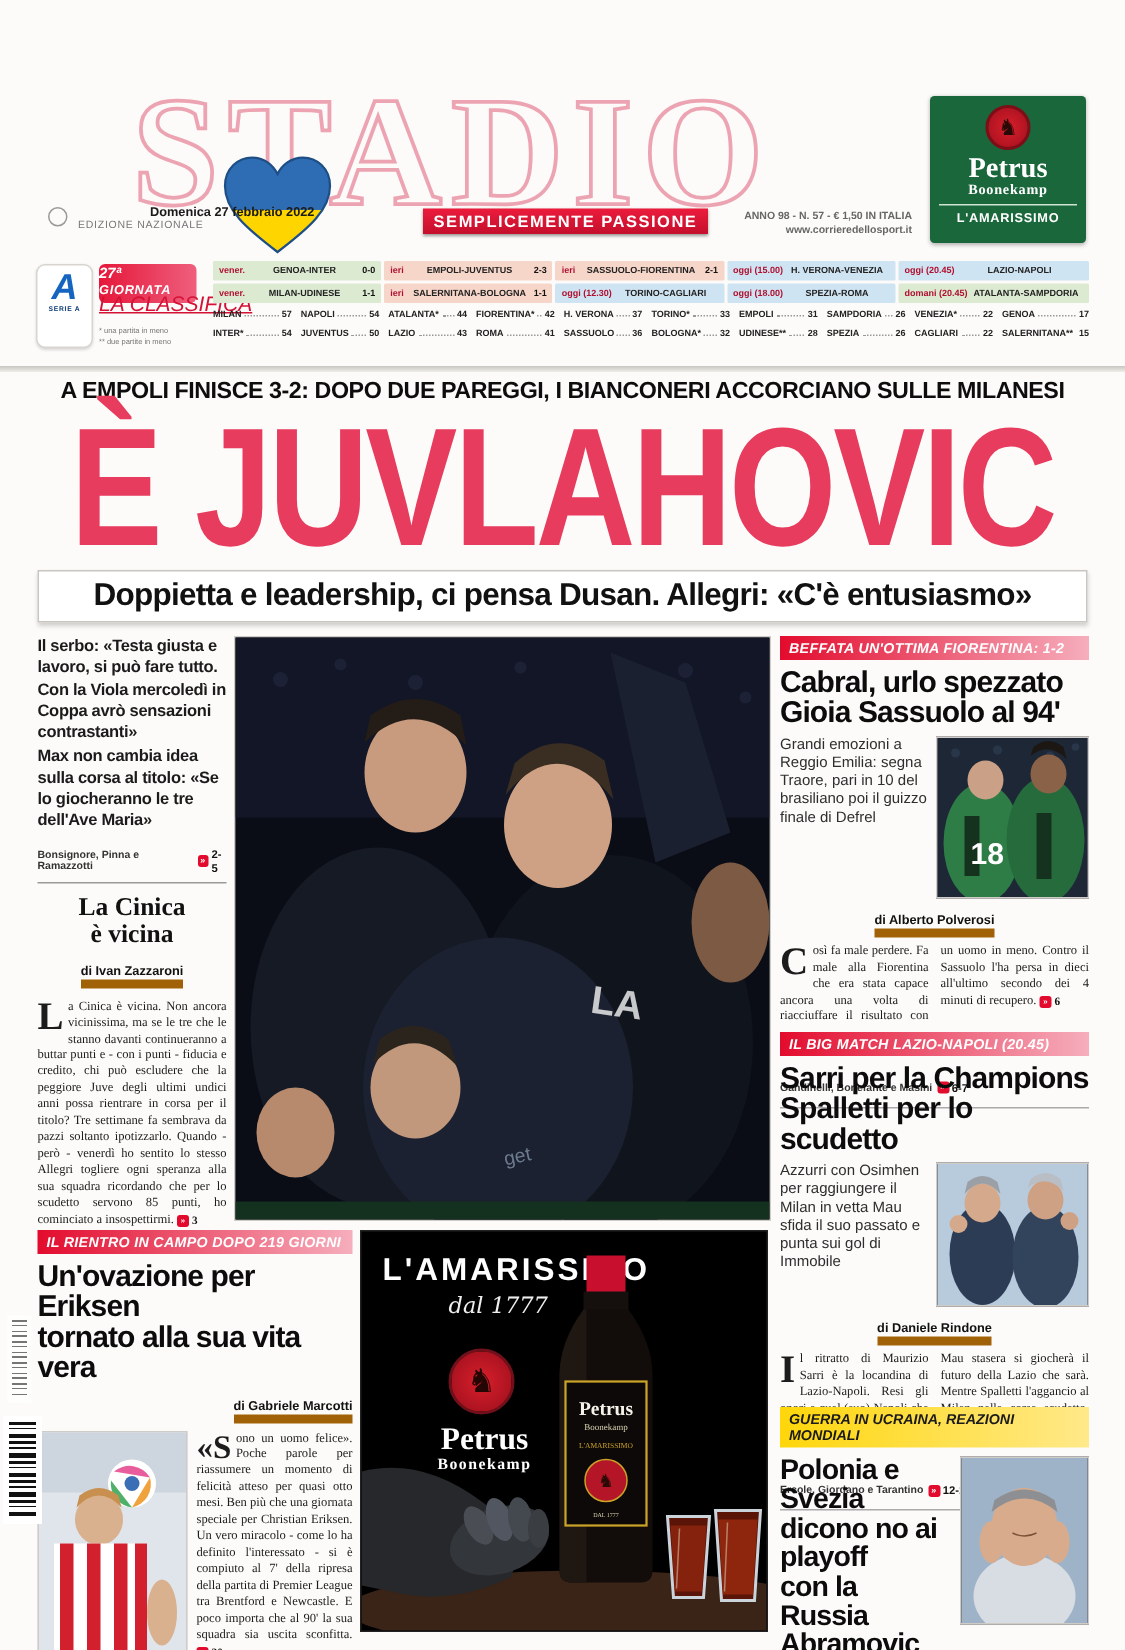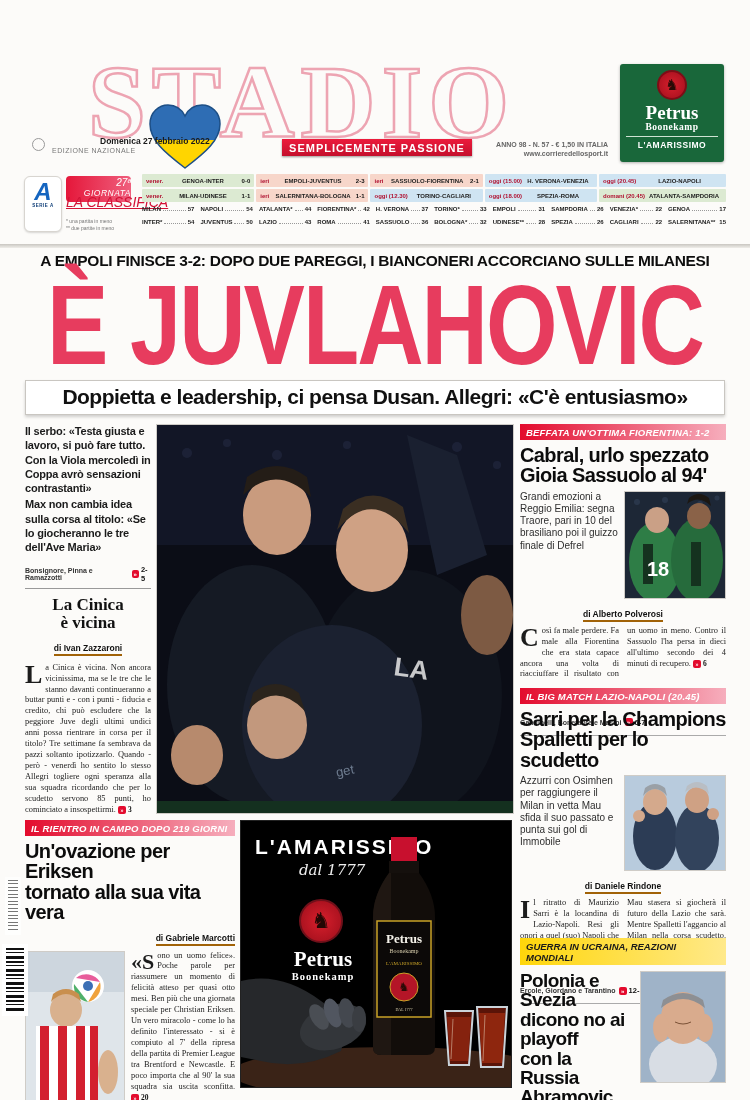--- a/index.html
+++ b/index.html
@@ -40,21 +40,21 @@
   }
   #petrus-badge .pb-circle { width:30px; height:30px; margin:0 auto; background:radial-gradient(#d71f2c,#a20f1d); border-radius:50%; border:2px solid #7d0d16; display:flex; align-items:center; justify-content:center; color:#2a0a06; font-size:15px; }
   #petrus-badge .pb-name { font-family:"Liberation Serif", serif; font-weight:900; color:#fff; font-size:19px; line-height:1; margin-top:3px;}
   #petrus-badge .pb-sub { font-family:"Liberation Serif", serif; font-weight:700; color:#fff; font-size:9.5px; letter-spacing:.5px;}
   #petrus-badge .pb-tag { margin:4px 6px 0; border-top:1px solid #cfe3d3; color:#fff; font-size:8.5px; font-weight:900; letter-spacing:.5px; padding-top:3px;}
   
   #strip { position:absolute; left:24px; top:174px; width:702px; height:64px; z-index:2;}
   #seriea-box { position:absolute; left:0; top:2px; width:38px; height:56px; background:#fff; border:1px solid #d8d5d0; border-radius:6px; text-align:center; padding-top:4px; box-shadow:0 1px 2px rgba(0,0,0,.15);}
   #seriea-box .sa-a { font-size:24px; font-weight:900; font-style:italic; color:#1565c0; line-height:.9;}
   #seriea-box .sa-t { font-size:4.5px; font-weight:900; color:#0a3a75; letter-spacing:.5px;}
-  #round-badge { position:absolute; left:42px; top:2px; width:65px; height:26px; background:linear-gradient(90deg,#e5173a,#ef5f7d); border-radius:4px; color:#fff; text-align:right; font-weight:400; font-style:italic; line-height:1.05; padding-top:2px;}
+  #round-badge { position:absolute; left:42px; top:2px; width:65px; height:26px; background:linear-gradient(90deg,#e5173a,#ef5f7d); border-radius:4px; color:#fff; text-align:left; font-weight:700; font-style:italic; line-height:1.05; padding-top:2px;}
   #round-badge .r1{ font-size:10px;} #round-badge .r2{ font-size:8.5px; letter-spacing:.5px;}
   #classifica-label { position:absolute; left:42px; top:20px; font-size:14px; font-weight:400; color:#d31236; text-decoration:underline; font-style:italic;}
   #strip-notes { position:absolute; left:42px; top:44px; font-size:5px; color:#777; line-height:1.4;}
   #fixtures { position:absolute; left:118px; top:0; width:584px; height:28px; display:grid; grid-auto-flow:column; grid-template-rows:repeat(2,1fr); grid-template-columns:repeat(5,1fr); gap:2px;}
   .fx { display:flex; align-items:center; font-size:6px; font-weight:700; padding:0 4px; border-radius:1px;}
   .fx.g { background:#dcead2;} .fx.p { background:#f7d6ca;} .fx.b { background:#cfe4f2;}
   .fx-when { color:#b01030; margin-right:4px; white-space:nowrap; font-weight:800;}
   .fx-match { flex:1; color:#222; text-align:center; white-space:nowrap; overflow:hidden;}
   .fx-score { color:#111; font-weight:900; margin-left:3px;}
   #standings { position:absolute; left:118px; top:32px; width:584px; height:26px; display:grid; grid-auto-flow:column; grid-template-rows:repeat(2,1fr); grid-template-columns:repeat(10,1fr); column-gap:6px;}
@@ -72,21 +72,21 @@
   #subhead-box {
     position:absolute; left:25px; top:380px; width:700px; background:#fff;
     border:1px solid #c9c6c1; box-shadow:0 2px 3px rgba(0,0,0,.18);
     text-align:center; font-size:21px; font-weight:900; letter-spacing:-.5px;
     padding:4px 0 5px; z-index:2;
   }
   
   .red-label { background:linear-gradient(90deg,#e30b2d,#f6aebd); color:#fff; font-size:9.5px; font-weight:900; font-style:italic; letter-spacing:.2px; padding:2.5px 6px; }
   .yellow-label { background:linear-gradient(90deg,#ffd60a,#ffe98a); color:#1a1a1a; font-size:9.5px; font-weight:900; font-style:italic; padding:2.5px 6px;}
   .hl { font-weight:900; color:#0c0c0c; letter-spacing:-.6px; line-height:1.02;}
-  .byline-c { text-align:center; font-size:8.5px; font-weight:900; border-bottom:2px solid #a16207; display:inline-block; padding-bottom:1px;}
+  .byline-c { text-align:center; font-size:8.5px; font-weight:900; border-bottom:6px solid #a16207; display:inline-block; padding-bottom:1px;}
   .body-serif { font-family:"Liberation Serif", serif; font-size:8.4px; line-height:1.3; text-align:justify; color:#1c1c1c;}
   .dropcap { float:left; font-family:"Liberation Serif", serif; font-weight:700; font-size:26px; line-height:.8; padding:2px 3px 0 0; color:#1c1c1c;}
   .pageref { display:inline-flex; align-items:center; gap:2px; font-size:7.5px; font-weight:900; color:#111;}
   .pageref .pr-ic { width:8px; height:8px; background:#e30b2d; border-radius:2px; color:#fff; font-size:6px; line-height:8px; text-align:center; display:inline-block;}
   .foot-byline { font-size:7px; font-weight:800; color:#333; }
   .sec-divider { border:none; border-top:1px solid #aaa; }
   
   #quote-col { position:absolute; left:25px; top:424px; width:126px;}
   #quote-col .q { font-size:11px; font-weight:800; line-height:1.3; color:#1b1b1b; letter-spacing:-.2px;}
   #quote-col .q + .q { margin-top:2px; }

